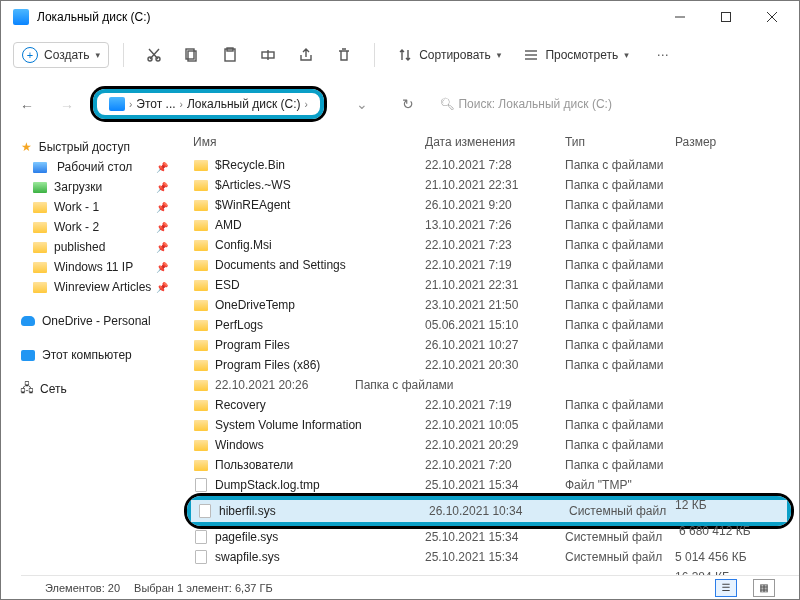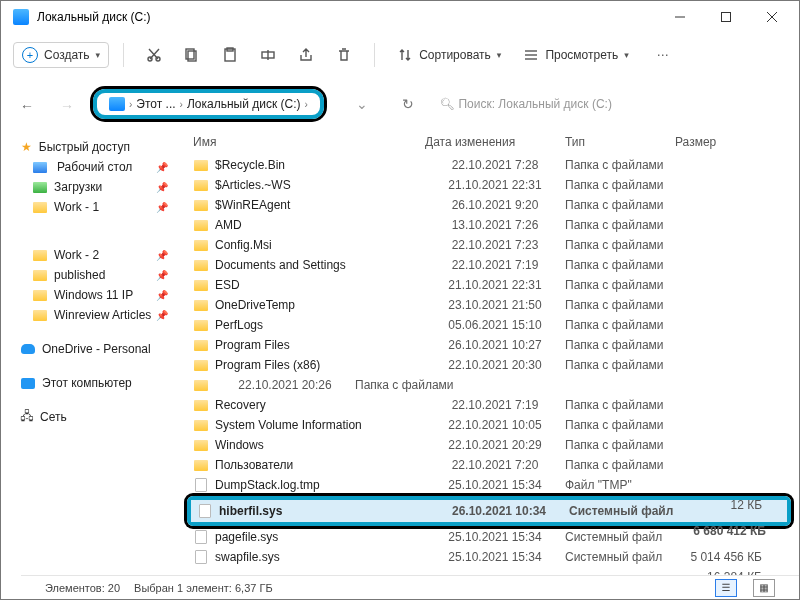--- a/index.html
+++ b/index.html
@@ -43,24 +43,24 @@
 .filearea { flex: 1; display: flex; flex-direction: column; overflow: hidden; }
 .columns { display: flex; padding: 4px 8px 6px 12px; font-size: 12px; color: #555; border-bottom: 0; }
 .col-name { width: 232px; }
 .col-date { width: 140px; }
 .col-type { width: 110px; }
 .col-size { width: 80px; text-align: left; }
 .filelist { flex: 1; overflow: hidden; padding-left: 10px; }
 .row { display: flex; align-items: center; height: 20px; font-size: 12px; color: #222; padding-left: 2px; }
 .row .ic { width: 16px; display: flex; justify-content: center; margin-right: 6px; }
 .row .rname { width: 210px; white-space: nowrap; overflow: hidden; text-overflow: ellipsis; }
-.row .rdate { width: 140px; color: #555; text-align: center; }
+.row .rdate { width: 140px; color: #555; }
 .row .rtype { width: 110px; color: #555; white-space: nowrap; overflow: hidden; }
-.row .rsize { width: 95px; color: #555; text-align: right; padding-right: 8px; margin-top: 40px; }
-.highlight-wrap { border: 4px solid #0a9fc7; border-radius: 6px; box-shadow: 0 0 0 3px #000; margin: 1px 8px 1px -4px; font-weight: bold; }
+.row .rsize { width: 95px; color: #555; padding-right: 8px; margin-top: 40px; }
+.highlight-wrap { border: 4px solid #0a9fc7; border-radius: 14px; box-shadow: 0 0 0 3px #000; margin: 1px 8px 1px -4px; }
 .highlight-wrap .row { background: #d9edf9; height: 22px; padding-left: 6px; }
 .fileicon { width: 12px; height: 14px; border: 1px solid #bbb; background: #fff; border-radius: 1px; }
 .statusbar { height: 24px; border-top: 1px solid #e5e5e5; display: flex; align-items: center; padding: 0 24px; font-size: 11px; color: #444; gap: 14px; margin-left: 20px; }
 .statusbar .spacer { flex: 1; }
 .viewbtn { width: 22px; height: 18px; border: 1px solid #999; margin-left: 2px; display: flex; align-items: center; justify-content: center; font-size: 10px; color: #444; }
 .viewbtn.active { background: #e7f3ff; border-color: #2b7de9; }
 </style>
 </head>
 <body>
 
@@ -188,21 +188,21 @@
           <div class="side-item" style="padding-left: 28px;">
             <span class="folder green"></span>
             <span>Загрузки</span>
             <span class="pin">📌</span>
           </div>
           <div class="side-item" style="padding-left: 28px;">
             <span class="folder"></span>
             <span>Work - 1</span>
             <span class="pin">📌</span>
           </div>
-          <div class="side-item" style="padding-left: 28px; margin-top: 28px;">
+          <div class="side-item" style="padding-left: 28px;">
             <span class="folder"></span>
             <span>Work - 2</span>
             <span class="pin">📌</span>
           </div>
           <div class="side-item" style="padding-left: 28px;">
             <span class="folder"></span>
             <span>published</span>
             <span class="pin">📌</span>
           </div>
           <div class="side-item" style="padding-left: 28px;">

